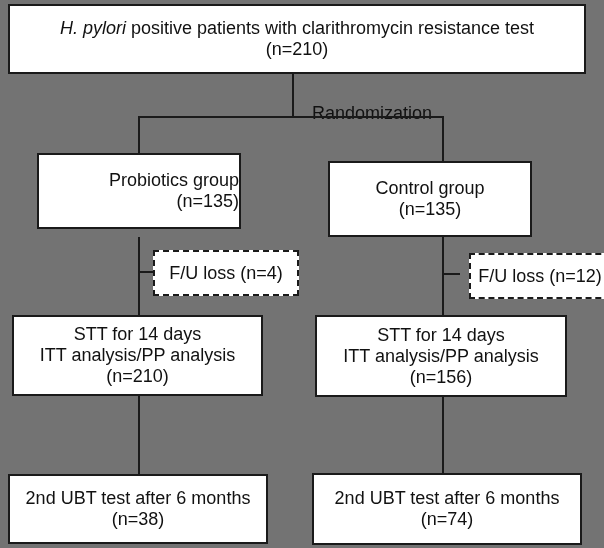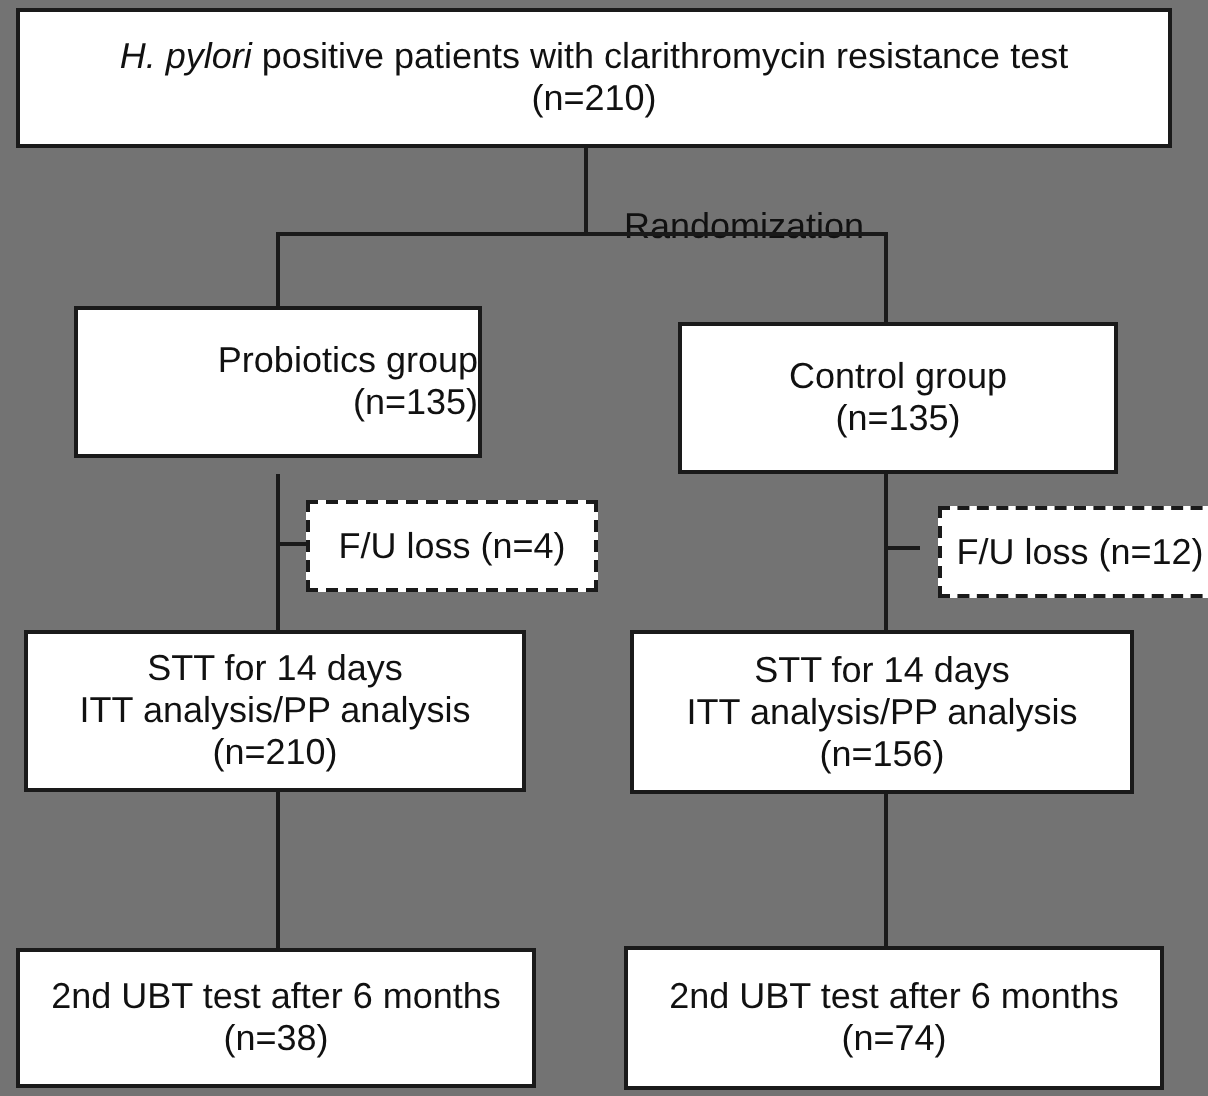--- a/index.html
+++ b/index.html
@@ -45,21 +45,21 @@
     margin-top: 17px;
   }
   
   #top-box        { left: 8px;   top: 4px;   width: 578px; height: 70px; }
   #wire-top-vert  { left: 292px; top: 74px;  width: 2px;   height: 44px; }
   #randomization  { left: 312px; top: 86px; }
   #wire-branch    { left: 138px; top: 116px; width: 306px; height: 2px; }
   #wire-left-stub { left: 138px; top: 116px; width: 2px;   height: 46px; }
   #wire-right-stub{ left: 442px; top: 116px; width: 2px;   height: 46px; }
   #left-group-box { left: 37px;  top: 153px; width: 204px; height: 76px; align-items: flex-end; }
-  #right-group-box{ left: 339px; top: 161px; width: 220px; height: 76px; }
+  #right-group-box{ left: 328px; top: 161px; width: 204px; height: 76px; }
   #wire-left-v1   { left: 138px; top: 237px; width: 2px;   height: 78px; }
   #wire-right-v1  { left: 442px; top: 237px; width: 2px;   height: 78px; }
   #wire-left-tick { left: 138px; top: 271px; width: 16px;  height: 2px; }
   #wire-right-tick{ left: 442px; top: 273px; width: 18px;  height: 2px; }
   #left-fu-box    { left: 153px; top: 250px; width: 146px; height: 46px; }
   #right-fu-box   { left: 469px; top: 253px; width: 142px; height: 46px; }
   #left-stt-box   { left: 12px;  top: 315px; width: 251px; height: 81px; }
   #right-stt-box  { left: 315px; top: 315px; width: 252px; height: 82px; }
   #wire-left-v2   { left: 138px; top: 396px; width: 2px;   height: 78px; }
   #wire-right-v2  { left: 442px; top: 397px; width: 2px;   height: 76px; }

